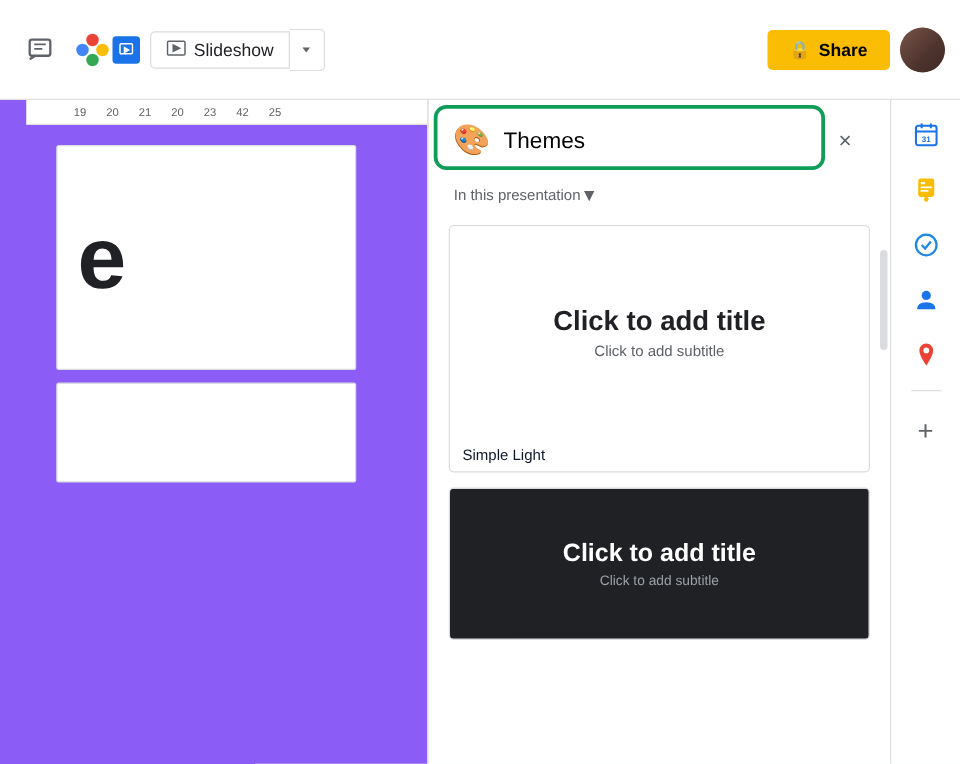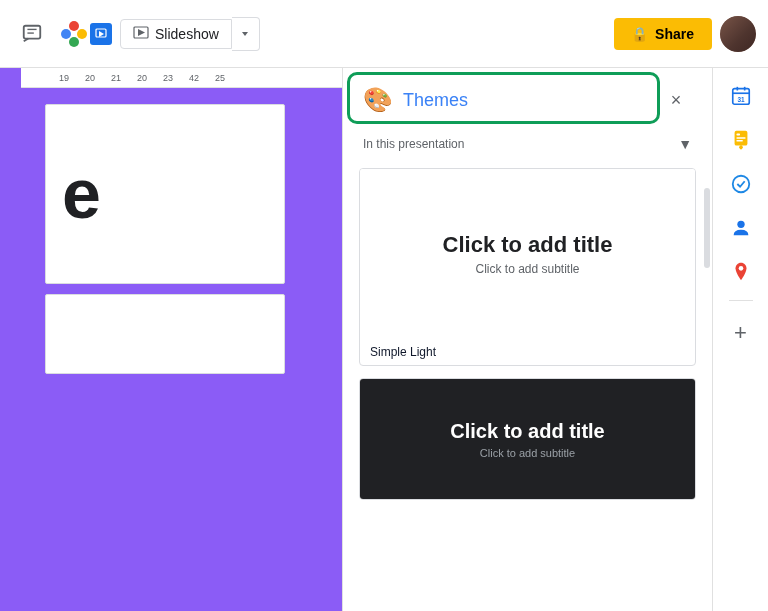--- a/index.html
+++ b/index.html
@@ -7,21 +7,21 @@
       width: 768px;
       height: 611px;
       overflow: hidden;
       font-family: 'Arial', sans-serif;
       background: #f8f9fa;
       position: relative;
     }
 
     
     .toolbar {
-      height: 68px;
+      height: 80px;
       background: #fff;
       border-bottom: 1px solid #e0e0e0;
       display: flex;
       align-items: center;
       padding: 0 12px;
       gap: 8px;
       position: relative;
       z-index: 10;
     }
     .toolbar-spacer { flex: 1; }
@@ -128,21 +128,21 @@
       border-radius: 50%;
       font-size: 18px;
       color: #5f6368;
     }
 
     
     .section-header {
       padding: 8px 20px;
       display: flex;
       align-items: center;
-      justify-content: space-between;
+      justify-content: flex-start;
     }
     .section-label {
       font-size: 12px;
       color: #5f6368;
     }
     .section-chevron {
       font-size: 14px;
       color: #5f6368;
       cursor: pointer;
     }
@@ -339,21 +339,21 @@
     </div>
   </div>
 
   <div class="themes-panel">
 
     <div style="position:relative;padding:16px 20px 12px 20px;display:flex;align-items:center;gap:10px;">
 
       <div style="position:absolute;top:4px;left:4px;right:52px;bottom:4px;border:3px solid #0f9d58;border-radius:10px;pointer-events:none;z-index:10;"></div>
 
       <span style="font-size:24px;color:#fbbc04;z-index:1;">🎨</span>
-      <span style="font-size:18px;font-weight:400;color:#3b82f6;flex:1;z-index:1;">Themes</span>
+      <span style="font-size:18px;font-weight:400;color:#000000;flex:1;z-index:1;">Themes</span>
       <button class="close-btn">
         <span>×</span>
       </button>
     </div>
 
     <div class="section-header">
       <span class="section-label">In this presentation</span>
       <span class="section-chevron">▼</span>
     </div>
 

